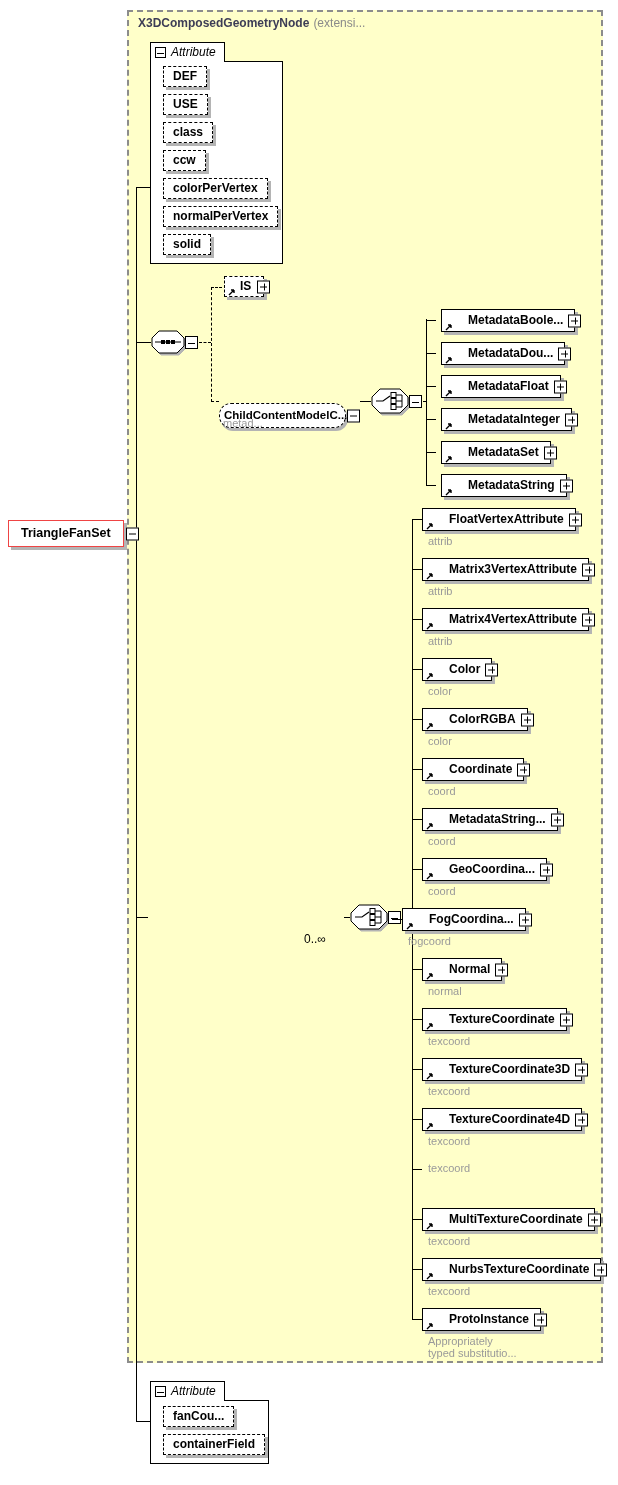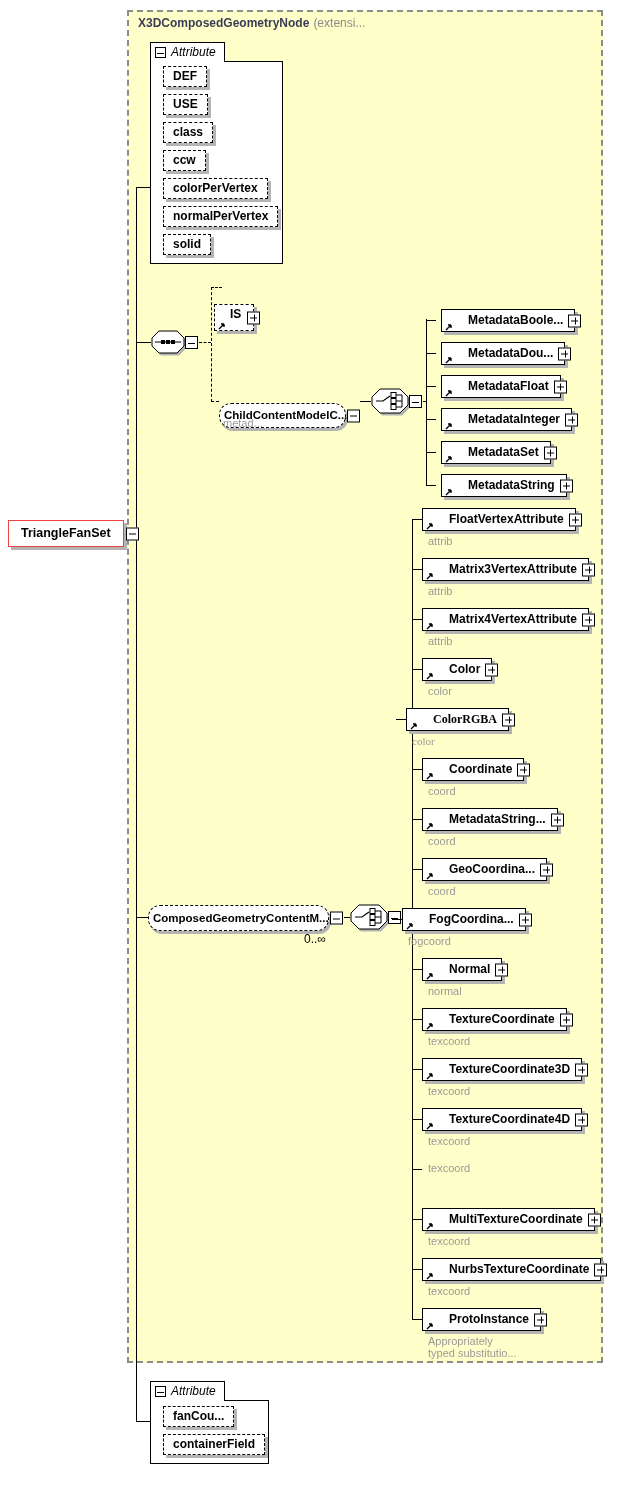--- a/index.html
+++ b/index.html
@@ -94,21 +94,21 @@
     <rect x="10" y="10" width="4" height="4" fill="#000"></rect>
     <rect x="15" y="10" width="4" height="4" fill="#000"></rect>
     <rect x="20" y="10" width="4" height="4" fill="#000"></rect>
   </svg>
   <span class="minusbox minus-abs" style="left:185px;top:336px;"></span>
   <div class="dhline" style="left:199px;top:342px;width:12px;"></div>
   <div class="dvline" style="left:211px;top:287px;height:115px;"></div>
   <div class="dhline" style="left:211px;top:287px;width:11px;"></div>
   <div class="dhline" style="left:211px;top:401px;width:8px;"></div>
 
-  <div class="attrbox" style="left:214px;top:276px;padding:2px 12px 8px 15px;margin-top:28px;">
+  <div class="attrbox" style="left:224px;top:276px;padding:2px 12px 2px 15px;">
     <span class="ref"><svg width="9" height="9">
           <path d="M1 8 L6 3 M6 3 L3 3 M6 3 L6 6" stroke="#000" stroke-width="1.4" fill="none"></path>
         </svg></span>
     <span>IS</span>
     <span class="plusbox"></span>
   </div>
 
   <div class="optround" style="left:219px;top:403px;width:127px;">
     <span>ChildContentModelC...</span>
     <span class="minusbox" style="right:-15px;top:50%;transform:translateY(-50%);"></span>
@@ -185,24 +185,20 @@
     <div class="conn"></div>
     <div class="el" style="margin-left:15px;">
       <span class="ref"><svg width="9" height="9">
             <path d="M1 8 L6 3 M6 3 L3 3 M6 3 L6 6" stroke="#000" stroke-width="1.4" fill="none"></path>
           </svg></span>
       <span>MetadataString</span>
       <span class="plusbox"></span>
     </div>
   </div>
 
-  <div class="optround" style="left:148px;top:905px;width:181px;padding-top:5px;height:26px;">
-    <span>ComposedGeometryContentM...</span>
-    <span class="minusbox" style="right:-15px;top:50%;transform:translateY(-50%);"></span>
-  </div>
   <div class="occ" style="left:304px;top:932px;">0..∞</div>
   <div class="hline" style="left:344px;top:917px;width:6px;"></div>
   <svg class="oct" style="left:350px;top:904px;" width="38" height="26">
     <polygon points="9,1 29,1 37,9 37,17 29,25 9,25 1,17 1,9" fill="#fff" stroke="#000" stroke-width="1"></polygon>
     <path d="M5 13 H12 L19 8" stroke="#000" stroke-width="1.2" fill="none"></path>
     <rect x="20" y="4.5" width="5" height="5" fill="#fff" stroke="#000"></rect>
     <rect x="20" y="10.5" width="5" height="5" fill="#fff" stroke="#000"></rect>
     <rect x="20" y="16.5" width="5" height="5" fill="#fff" stroke="#000"></rect>
     <line x1="25" y1="7" x2="31" y2="7" stroke="#000"></line>
     <line x1="25" y1="13" x2="31" y2="13" stroke="#000"></line>
@@ -250,21 +246,21 @@
     <div class="conn"></div>
     <div class="el">
       <span class="ref"><svg width="9" height="9">
             <path d="M1 8 L6 3 M6 3 L3 3 M6 3 L6 6" stroke="#000" stroke-width="1.4" fill="none"></path>
           </svg></span>
       <span>Color</span>
       <span class="plusbox"></span>
     </div>
     <div class="sublabel">color</div>
   </div>
-  <div class="row" style="left:396px;top:708px;font-family:Liberation Serif, serif;">
+  <div class="row" style="left:412px;top:708px;">
     <div class="conn"></div>
     <div class="el">
       <span class="ref"><svg width="9" height="9">
             <path d="M1 8 L6 3 M6 3 L3 3 M6 3 L6 6" stroke="#000" stroke-width="1.4" fill="none"></path>
           </svg></span>
       <span>ColorRGBA</span>
       <span class="plusbox"></span>
     </div>
     <div class="sublabel">color</div>
   </div>

